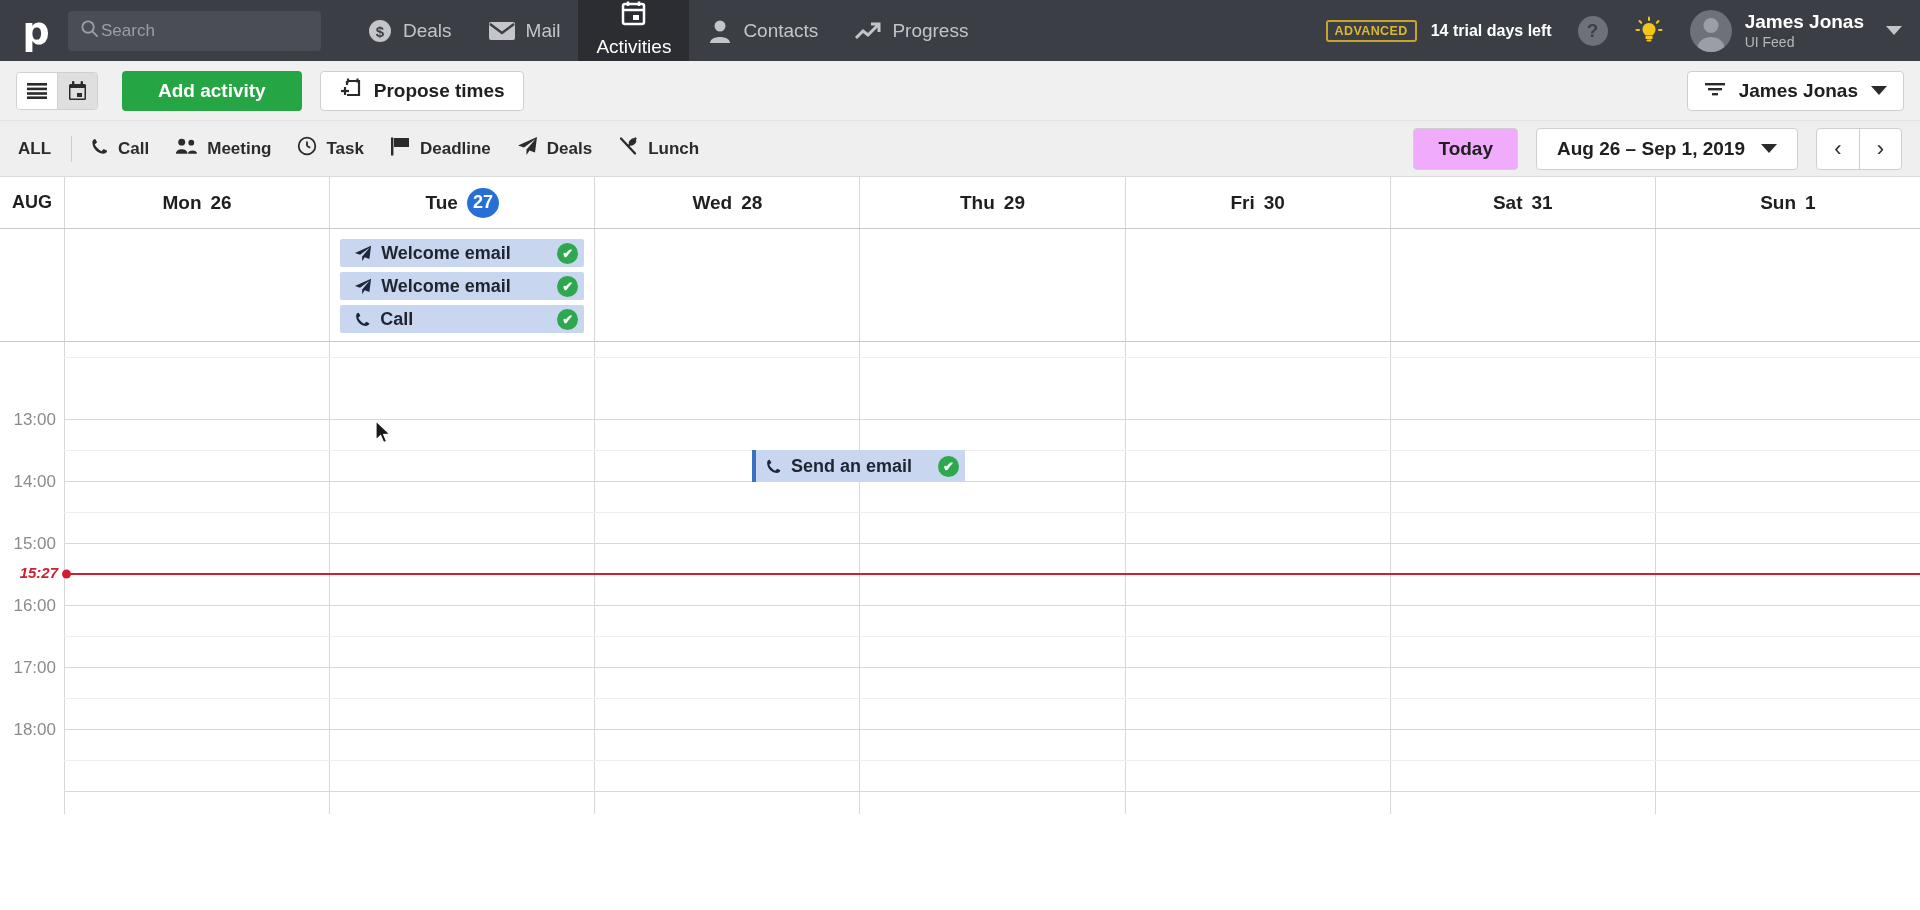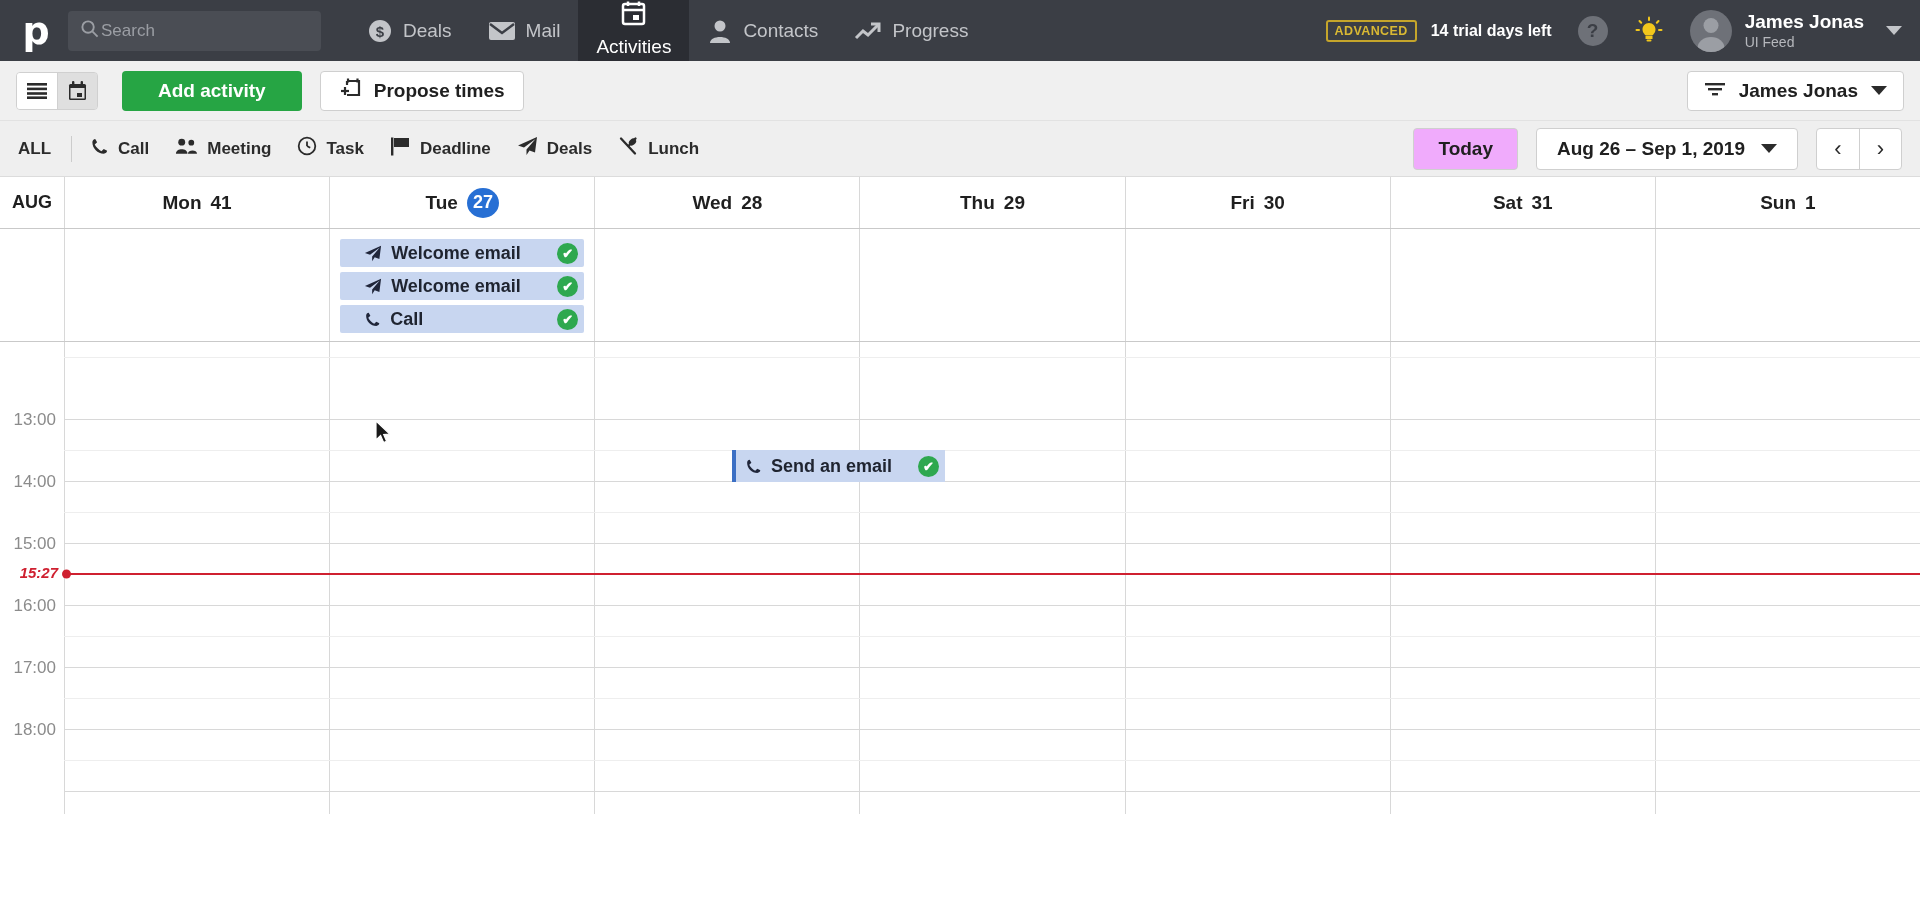--- a/index.html
+++ b/index.html
@@ -203,21 +203,21 @@
     height: 113px;
     border-bottom: 1px solid #c9c9c9;
     background: #ffffff;
   }
   .adcol { flex: 1 1 0; border-left: 1px solid #d8d8d8; padding: 10px 10px 0 10px; }
   .event-chip {
     height: 28px;
     background: #c8d6f0;
     border-radius: 2px;
     display: flex; align-items: center;
-    padding: 0 6px 0 24px;
+    padding: 0 6px 0 14px;
     margin-bottom: 5px;
     font-size: 18px; font-weight: bold; color: #1f2430;
     cursor: pointer;
     position: relative;
   }
   .event-chip .ev-icon { display: flex; align-items: center; margin-right: 9px; }
   .event-chip .ev-title { flex: 1; white-space: nowrap; overflow: hidden; }
   .done-badge {
     width: 21px; height: 21px; border-radius: 50%;
     background: #2ea84f; color: #ffffff;
@@ -500,21 +500,21 @@
 </div>
 
 <div class="calendar">
 
   <div class="dayheader">
     <div class="gutter">
       <span class="monthlabel">AUG</span>
     </div>
     <div class="daycell">
       <span>Mon</span>
-      <span>41</span>
+      <span>26</span>
     </div>
     <div class="daycell">
       <span>Tue</span>
       <span class="daynum-badge">27</span>
     </div>
     <div class="daycell">
       <span>Wed</span>
       <span>28</span>
     </div>
     <div class="daycell">
@@ -609,21 +609,21 @@
       <div class="hline" style="top:387px"></div>
       <div class="hlabel" style="top:387px">18:00</div>
       <div class="hline half" style="top:418px"></div>
       <div class="hline" style="top:449px"></div>
     </div>
 
     <div class="nowline" style="top:231px"></div>
     <div class="nowdot" style="top:231px"></div>
     <div class="nowlabel" style="top:231px">15:27</div>
 
-    <div class="timed-event" style="top:108px; left:732px; width:213px;">
+    <div class="timed-event" style="top:108px; left:752px; width:213px;">
       <span class="ev-icon">
         <svg width="17" height="17" viewBox="0 0 20 20">
             <path d="M5.5 2 C4 2 2.5 3.5 2.5 5.5 C2.5 12 8 17.5 14.5 17.5 C16.5 17.5 18 16 18 14.5 L14.5 12.5 L12 15 C9.5 13.8 6.2 10.5 5 8 L7.5 5.5 Z" fill="#20263a"></path>
           </svg>
       </span>
       <span class="ev-title">Send an email</span>
       <span class="done-badge">✔</span>
     </div>
 
     <div class="cursor-arrow" style="left:375px; top:78px;">

